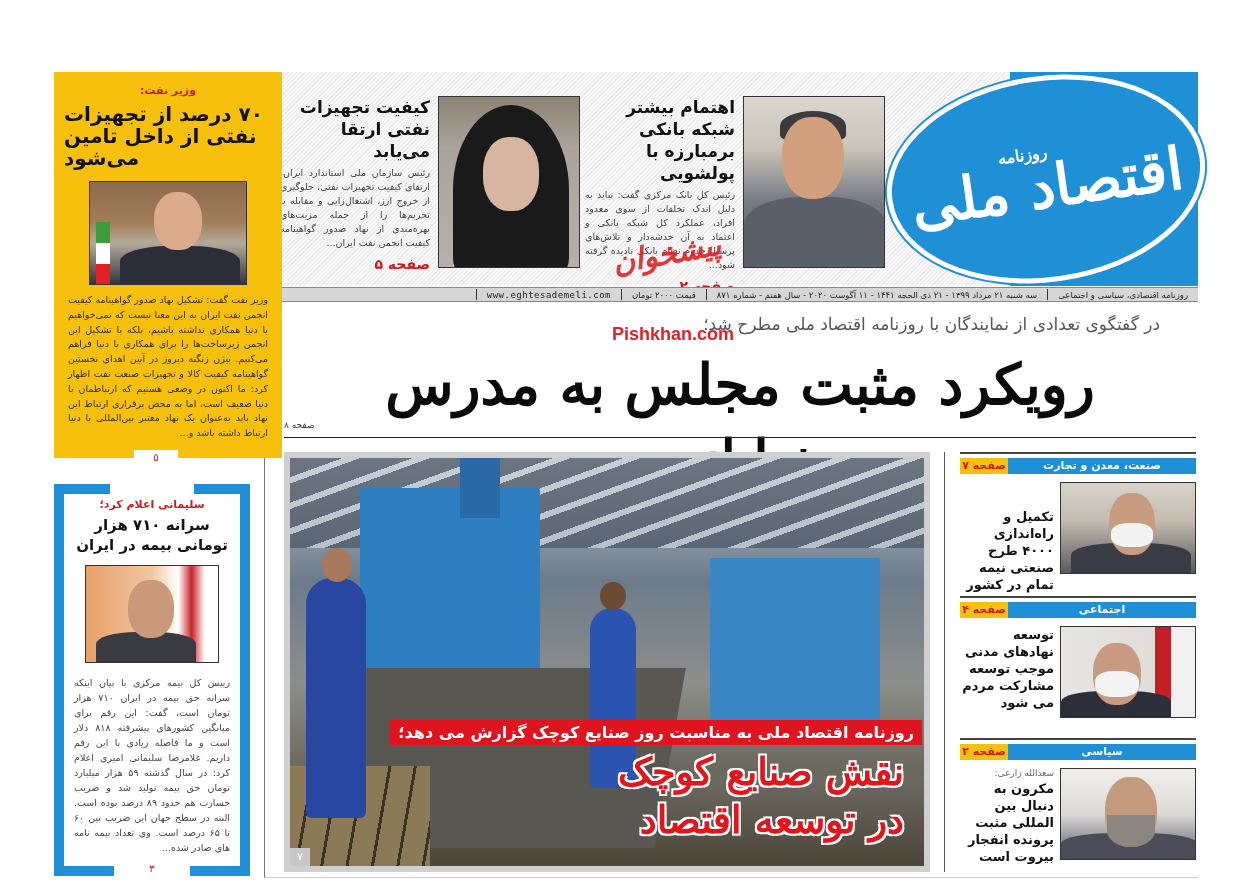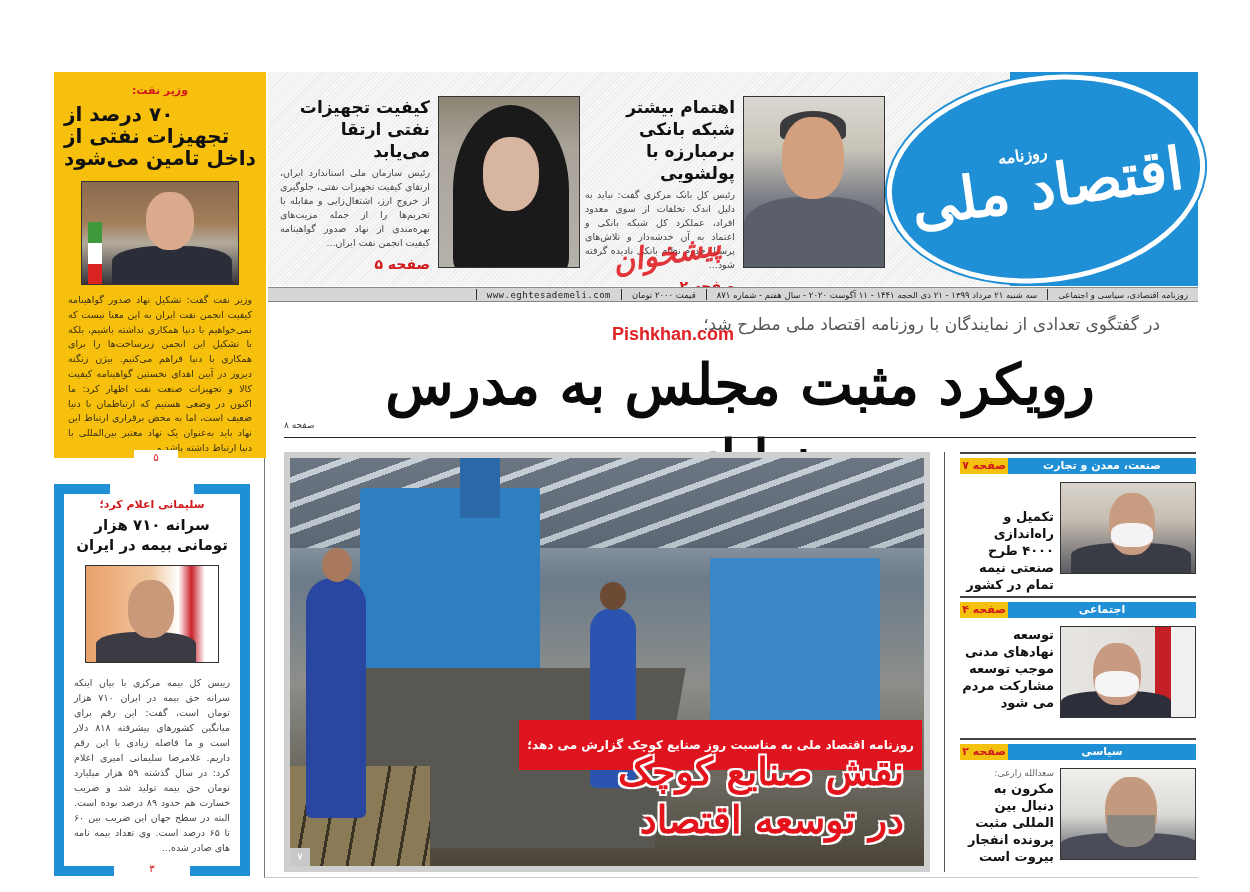--- a/index.html
+++ b/index.html
@@ -68,21 +68,21 @@
   .mp-machine2 { position: absolute; left: 420px; top: 100px; width: 170px; height: 180px; background: #3b86c4; border-radius: 3px; }
   .mp-table { position: absolute; left: 60px; top: 210px; width: 320px; height: 180px; background: #585751; transform: skewX(-10deg); }
   .mp-floor { position: absolute; left: 0; bottom: 0; width: 100%; height: 90px; background: linear-gradient(180deg,#6d6a62,#4b4538); }
   .mp-pallet { position: absolute; left: 0; bottom: 0; width: 140px; height: 100px; background: repeating-linear-gradient(100deg,#8a7a55 0 22px,#3a3324 22px 25px); }
   .mp-worker1 { position: absolute; left: 16px; top: 120px; width: 60px; height: 240px; background: #2946a0; border-radius: 26px 26px 6px 6px; }
   .mp-worker1 .head { position: absolute; left: 16px; top: -30px; width: 30px; height: 34px; border-radius: 50%; background: #a8795c; }
   .mp-worker2 { position: absolute; left: 300px; top: 150px; width: 46px; height: 180px; background: #2a54b0; border-radius: 22px 22px 6px 6px; }
   .mp-worker2 .head { position: absolute; left: 10px; top: -26px; width: 26px; height: 28px; border-radius: 50%; background: #6c4a33; }
   .mp-kicker {
     position: absolute; right: 2px; top: 262px; background: #e0141e; color: #fff;
-    font-size: 12px; font-weight: bold; padding: 18px 8px; white-space: nowrap;
+    font-size: 16px; font-weight: bold; padding: 3px 8px; white-space: nowrap;
   }
   .mp-title {
     position: absolute; right: 20px; top: 290px; width: 320px; text-align: right;
     font-family: "DejaVu Serif", serif; font-size: 38px; font-weight: bold; line-height: 48px;
     color: #e4141c; text-shadow: -2px -2px 0 #fff, 2px -2px 0 #fff, -2px 2px 0 #fff, 2px 2px 0 #fff;
   }
   .mp-pagebadge { position: absolute; left: 0; bottom: 0; width: 20px; height: 18px; background: #c8c8c8; color: #fff; font-size: 10px; text-align: center; line-height: 18px; }
 
   
   .right-col-rule { left: 944px; top: 452px; width: 1px; height: 420px; background: #555; }
@@ -104,21 +104,21 @@
   .ph-mask2 { background: linear-gradient(90deg,#e7e5e2 0%,#e0ddd9 70%,#c41f24 70%,#c41f24 82%,#f0f0f0 82%); }
   .ph-mask2 .face { position: absolute; left: 32px; top: 16px; width: 48px; height: 62px; border-radius: 45%; background: #c99a82; }
   .ph-mask2 .mask { position: absolute; left: 34px; top: 44px; width: 44px; height: 26px; border-radius: 40%; background: #f5f5f5; }
   .ph-mask2 .suit { position: absolute; left: 0; bottom: 0; width: 110px; height: 26px; background: #2c2f3a; border-radius: 40% 40% 0 0; }
   .ph-beard { background: linear-gradient(180deg,#f0efec 0%,#dcdad6 50%,#595d6a 100%); }
   .ph-beard .face { position: absolute; left: 44px; top: 8px; width: 52px; height: 70px; border-radius: 45%; background: #c49a7e; }
   .ph-beard .beard { position: absolute; left: 46px; top: 46px; width: 48px; height: 32px; border-radius: 0 0 50% 50%; background: #8c8680; }
   .ph-beard .suit { position: absolute; left: 0; bottom: 0; width: 136px; height: 26px; background: #4a4d58; border-radius: 40% 40% 0 0; }
 
   
-  .yellow-box { left: 54px; top: 72px; width: 212px; height: 386px; background: #f6c00d; }
+  .yellow-box { left: 54px; top: 72px; width: 228px; height: 386px; background: #f6c00d; }
   .yb-kicker { font-size: 11px; font-weight: bold; color: #d0191b; text-align: center; margin-top: 12px; }
   .yb-title { font-size: 20px; font-weight: bold; line-height: 22px; text-align: left; color: #111; margin-top: 6px; padding: 0 10px; }
   .yb-photo { margin: 12px auto 0; width: 158px; height: 104px; border: 1px solid #333; position: relative; overflow: hidden;
     background: linear-gradient(180deg,#8b6a4e 0%,#a27e5a 40%,#b3aa9b 60%,#35343a 100%); }
   .yb-photo .flag { position: absolute; left: 6px; top: 40px; width: 14px; height: 64px; background: linear-gradient(180deg,#3f9a3b 33%,#fff 33%,#fff 66%,#d22 66%); }
   .yb-photo .face { position: absolute; left: 64px; top: 10px; width: 48px; height: 58px; border-radius: 45%; background: #dcaa8c; }
   .yb-photo .suit { position: absolute; left: 30px; bottom: 0; width: 120px; height: 38px; background: #2b2d38; border-radius: 40% 40% 0 0; }
   .yb-body { font-size: 9.5px; line-height: 14.8px; color: #3a2f10; padding: 8px 14px 0; text-align: justify; }
   .yb-page { position: absolute; left: 80px; bottom: -8px; width: 44px; height: 16px; background: #fff; color: #d0191b; font-size: 10px; text-align: center; line-height: 16px; }
 

